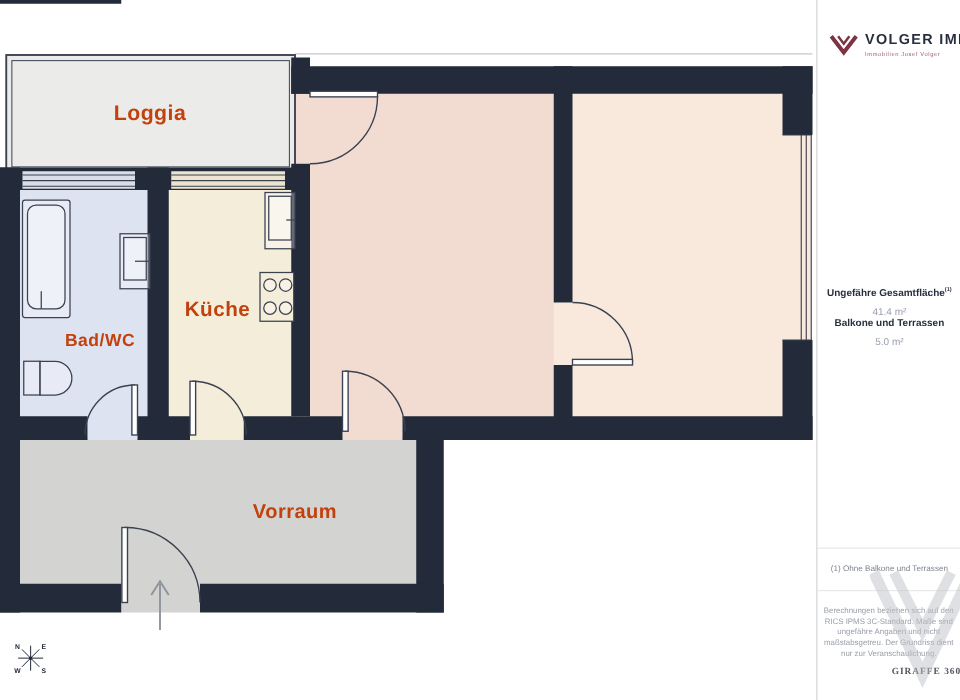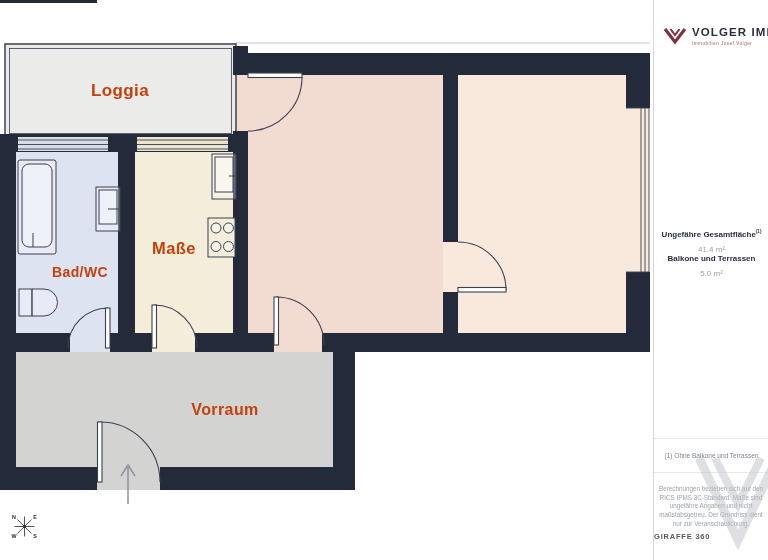--- a/index.html
+++ b/index.html
@@ -14,43 +14,43 @@
   
   .room-label{
     position:absolute;transform:translate(-50%,-50%);
     font-weight:700;color:#c2410c;letter-spacing:.4px;white-space:nowrap;
   }
   .lbl-loggia{left:120px;top:91px;font-size:17px;}
   .lbl-bad{left:80px;top:272px;font-size:14px;}
   .lbl-kueche{left:174px;top:248px;font-size:16.5px;}
   .lbl-wohn{left:348px;top:200px;font-size:17px;}
   .lbl-schlaf{left:551px;top:183px;font-size:17px;}
-  .lbl-vorraum{left:225px;top:410px;font-size:16px;}
+  .lbl-vorraum{left:236px;top:410px;font-size:16px;}
 
   
   .sidebar{position:absolute;left:653px;top:0;width:115px;height:560px;background:#ffffff;border-left:1.5px solid #d3d5d9;}
   .brand{position:absolute;left:9px;top:26px;display:flex;align-items:flex-start;gap:5px;}
   .brand-txt{display:flex;flex-direction:column;}
   .brand-name{font-size:11.5px;font-weight:700;color:#272e3e;letter-spacing:1.1px;white-space:nowrap;}
   .brand-tag{font-size:4.6px;color:#a2636d;letter-spacing:.5px;margin-top:2.5px;white-space:nowrap;}
 
   .areas{position:absolute;left:0;top:229px;width:100%;text-align:center;}
   .area-label{font-size:8px;font-weight:700;color:#272e3e;}
   .area-label sup{font-size:4.5px;vertical-align:super;}
   .area-value{font-size:8px;color:#99a0ab;margin-top:6px;}
   .gap1{}
 
   .divider{position:absolute;left:0;width:115px;height:1px;background:#e9e9ea;}
   .div-a{top:438px;} .div-b{top:472px;}
   .footnote{position:absolute;left:0;top:452px;width:100%;text-align:center;font-size:6.5px;color:#7d838d;}
 
   .disclaimer{position:absolute;left:5px;top:485px;width:104px;text-align:center;
     font-size:6.3px;line-height:1.38;color:#9aa0aa;}
-  .scanbrand{position:absolute;left:0;top:532px;width:100%;text-align:left;
-    font-size:7.5px;font-weight:700;color:#53575f;letter-spacing:.8px;}
+  .scanbrand{position:absolute;left:0;top:532px;width:100%;text-align:right;
+    font-size:7.5px;font-weight:700;color:#53575f;letter-spacing:.8px;font-family:Liberation Serif, serif;}
   .watermark{position:absolute;left:42px;top:452px;width:85px;height:108px;opacity:.5;}
 </style>
 </head>
 <body>
 
 <div class="canvas">
 
   <div class="top-strip"></div>
 
   <svg class="plan-svg" viewBox="0 0 768 560">
@@ -184,21 +184,21 @@
         <text x="14" y="519">N</text>
         <text x="35" y="519">E</text>
         <text x="14" y="538">W</text>
         <text x="35" y="538">S</text>
       </g>
     </g>
   </svg>
 
   <div class="room-label lbl-loggia">Loggia</div>
   <div class="room-label lbl-bad">Bad/WC</div>
-  <div class="room-label lbl-kueche">Maße</div>
+  <div class="room-label lbl-kueche">Küche</div>
   <div class="room-label lbl-vorraum">Vorraum</div>
 
   <div class="sidebar">
 
     <div class="brand">
       <svg width="24" height="22" viewBox="0 0 24 22">
         <polyline points="2,3 12,16 22,3" fill="none" stroke="#7d3344" stroke-width="3.2"></polyline>
         <polyline points="7.5,3 12,9 16.5,3" fill="none" stroke="#7d3344" stroke-width="2"></polyline>
       </svg>
       <div class="brand-txt">

